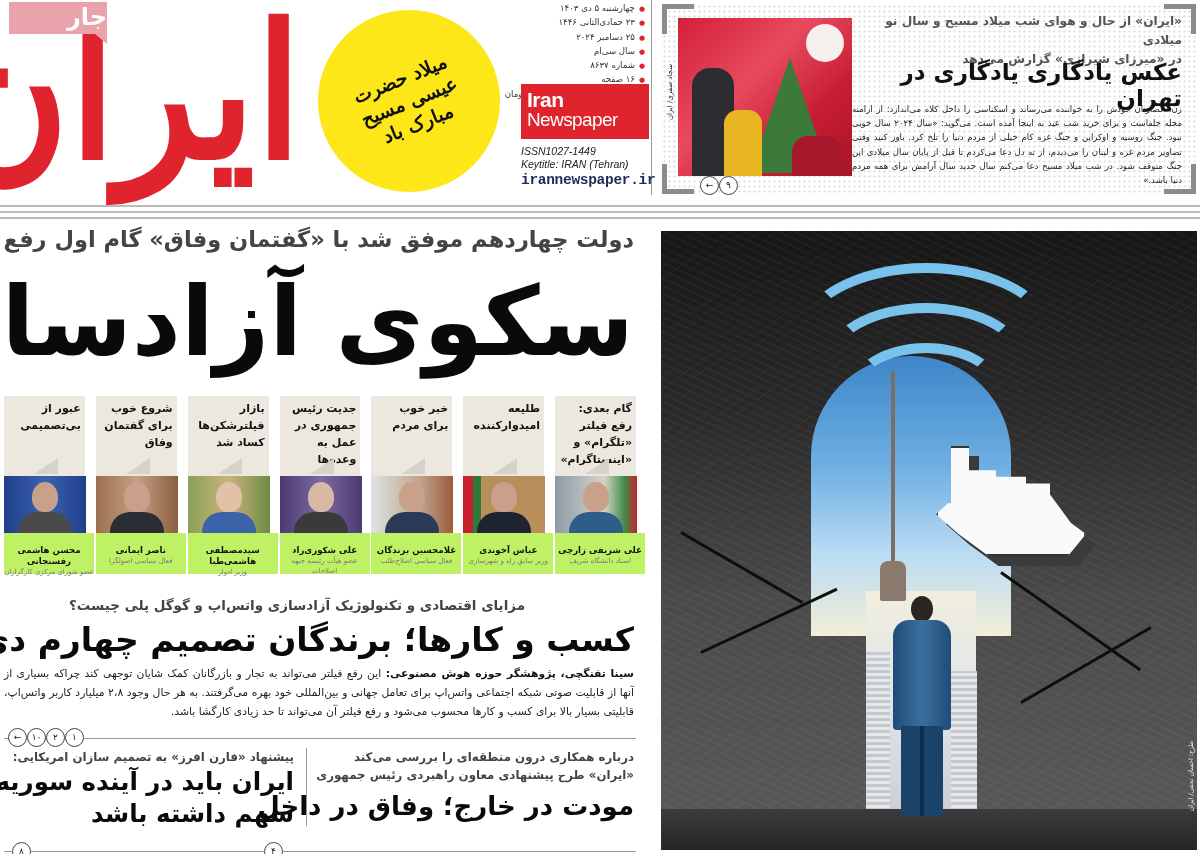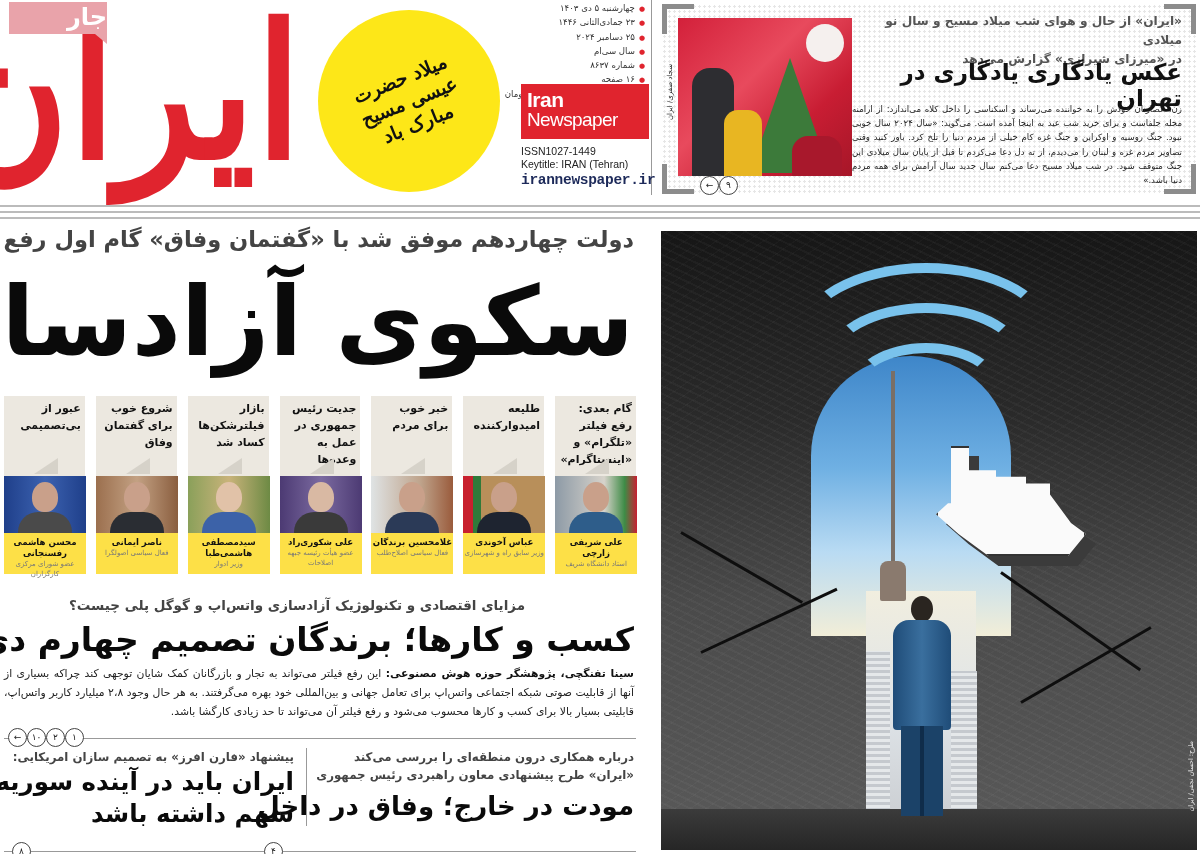--- a/index.html
+++ b/index.html
@@ -17,21 +17,21 @@
   .badge-circle { left: 318px; top: 10px; width: 182px; height: 182px; border-radius: 50%; background: #fde718; display: flex; align-items: center; justify-content: center; }
   .badge-text { width: 120px; text-align: center; font-family: "DejaVu Serif", serif; font-weight: bold; font-size: 19px; line-height: 24px; color: #111; transform: rotate(-22deg); }
 
   .info-col { left: 517px; top: 0; width: 135px; height: 195px; border-right: 1px solid #999; }
   .info-list { font-size: 8.6px; line-height: 13.3px; color: #333; padding-right: 6px; padding-top: 2px; }
   .info-list li { list-style: none; white-space: nowrap; }
   .info-list li:before { content: "●"; color: #e0242e; font-size: 7px; margin-left: 4px; }
   .brand-box { position: absolute; left: 4px; top: 84px; width: 128px; height: 55px; background: #e0242e; color: #fff; padding: 6px 6px; }
   .brand-1 { font-family: "Liberation Sans", sans-serif; font-weight: bold; font-size: 21px; line-height: 20px; letter-spacing: -0.5px; }
   .brand-2 { font-family: "Liberation Sans", sans-serif; font-size: 19px; line-height: 20px; letter-spacing: -0.6px; }
-  .issn { position: absolute; left: 4px; top: 145px; font-family: "Liberation Sans", sans-serif; font-size: 10.5px; line-height: 13px; color: #222; }
+  .issn { position: absolute; left: 4px; top: 145px; font-family: "Liberation Sans", sans-serif; font-size: 10.5px; line-height: 13px; color: #222; font-style: italic; }
   .site { position: absolute; left: 4px; top: 172px; font-family: Liberation Mono, monospace; font-weight: bold; font-size: 14.5px; color: #1d2a5a; letter-spacing: -0.3px; }
 
   
   .feature { left: 662px; top: 4px; width: 534px; height: 190px; background-image: radial-gradient(#e6e6e6 1px, transparent 1.2px); background-size: 5px 5px; }
   .corner { position: absolute; width: 32px; height: 30px; border-color: #8c8c8c; border-style: solid; border-width: 0; }
   .corner.tl { left: 0; top: 0; border-left-width: 5px; border-top-width: 5px; }
   .corner.tr { right: 0; top: 0; border-right-width: 5px; border-top-width: 5px; }
   .corner.bl { left: 0; bottom: 0; border-left-width: 5px; border-bottom-width: 5px; }
   .corner.br { right: 0; bottom: 0; border-right-width: 5px; border-bottom-width: 5px; }
   .feature-photo { position: absolute; left: 16px; top: 14px; width: 174px; height: 158px; background: linear-gradient(135deg, #d3203a 0%, #e84a5d 40%, #c81d33 70%, #a61628 100%); overflow: hidden; }
@@ -56,21 +56,21 @@
   .headline { right: 566px; top: 262px; width: 630px; text-align: right; font-size: 96px; line-height: 120px; font-weight: bold; color: #0a0a0a; letter-spacing: -4px; white-space: nowrap; transform-origin: right center; }
 
   
   .cards { left: 4px; top: 396px; width: 632px; height: 178px; display: flex; flex-direction: row-reverse; gap: 11px; }
   .card { position: relative; width: 82px; height: 178px; background: #ece8e0; }
   .card-title { position: absolute; right: 4px; top: 4px; width: 76px; text-align: right; font-size: 11px; line-height: 17px; font-weight: bold; color: #111; }
   .card-tri { position: absolute; left: 30px; top: 62px; width: 0; height: 0; border-left: 0 solid transparent; border-bottom: 16px solid #d6d2c9; border-right: 24px solid transparent; transform: scaleX(-1); }
   .card-photo { position: absolute; left: 0; top: 80px; width: 82px; height: 57px; overflow: hidden; }
   .card-photo .face { position: absolute; left: 28px; top: 6px; width: 26px; height: 30px; border-radius: 50% 50% 45% 45%; background: #c9a08a; }
   .card-photo .body { position: absolute; left: 14px; top: 36px; width: 54px; height: 30px; border-radius: 20px 20px 0 0; background: #2e3440; }
-  .card-meta { position: absolute; left: 0; top: 137px; width: 82px; height: 41px; background: #fde047; text-align: center; padding-top: 4px; }
+  .card-meta { position: absolute; left: 0; top: 137px; width: 90px; height: 41px; background: #bef264; text-align: center; padding-top: 12px; }
   .card-name { font-size: 8.6px; line-height: 11px; font-weight: bold; color: #111; }
   .card-role { font-size: 7px; line-height: 10px; color: #777; }
 
   
   .s2-kicker { right: 588px; top: 597px; width: 630px; text-align: center; font-size: 13.5px; color: #444; font-weight: bold; }
   .s2-title { right: 566px; top: 620px; width: 630px; text-align: center; font-size: 33px; font-weight: bold; color: #0a0a0a; letter-spacing: -1px; white-space: nowrap; }
   .s2-body { right: 566px; top: 664px; width: 630px; text-align: justify; text-align-last: right; font-size: 10.8px; line-height: 19px; color: #222; }
   .s2-body b { font-weight: bold; color: #111; }
   .rule { height: 1px; background: #999; }
 

